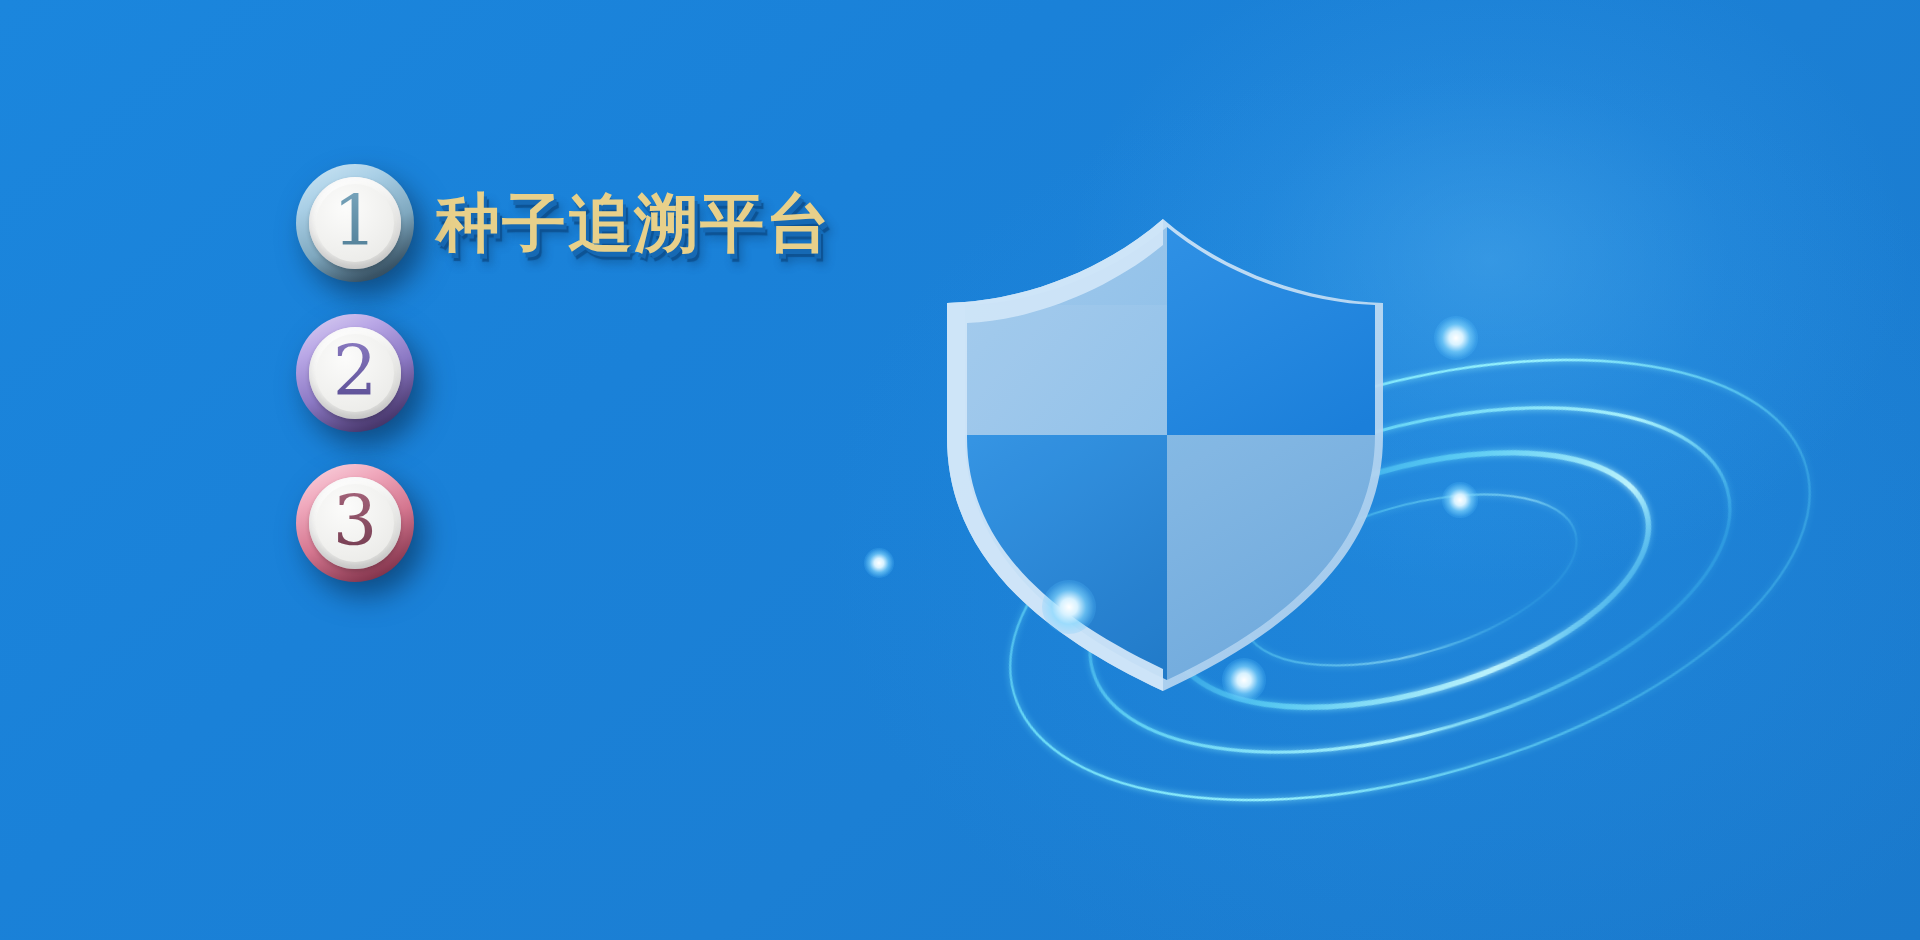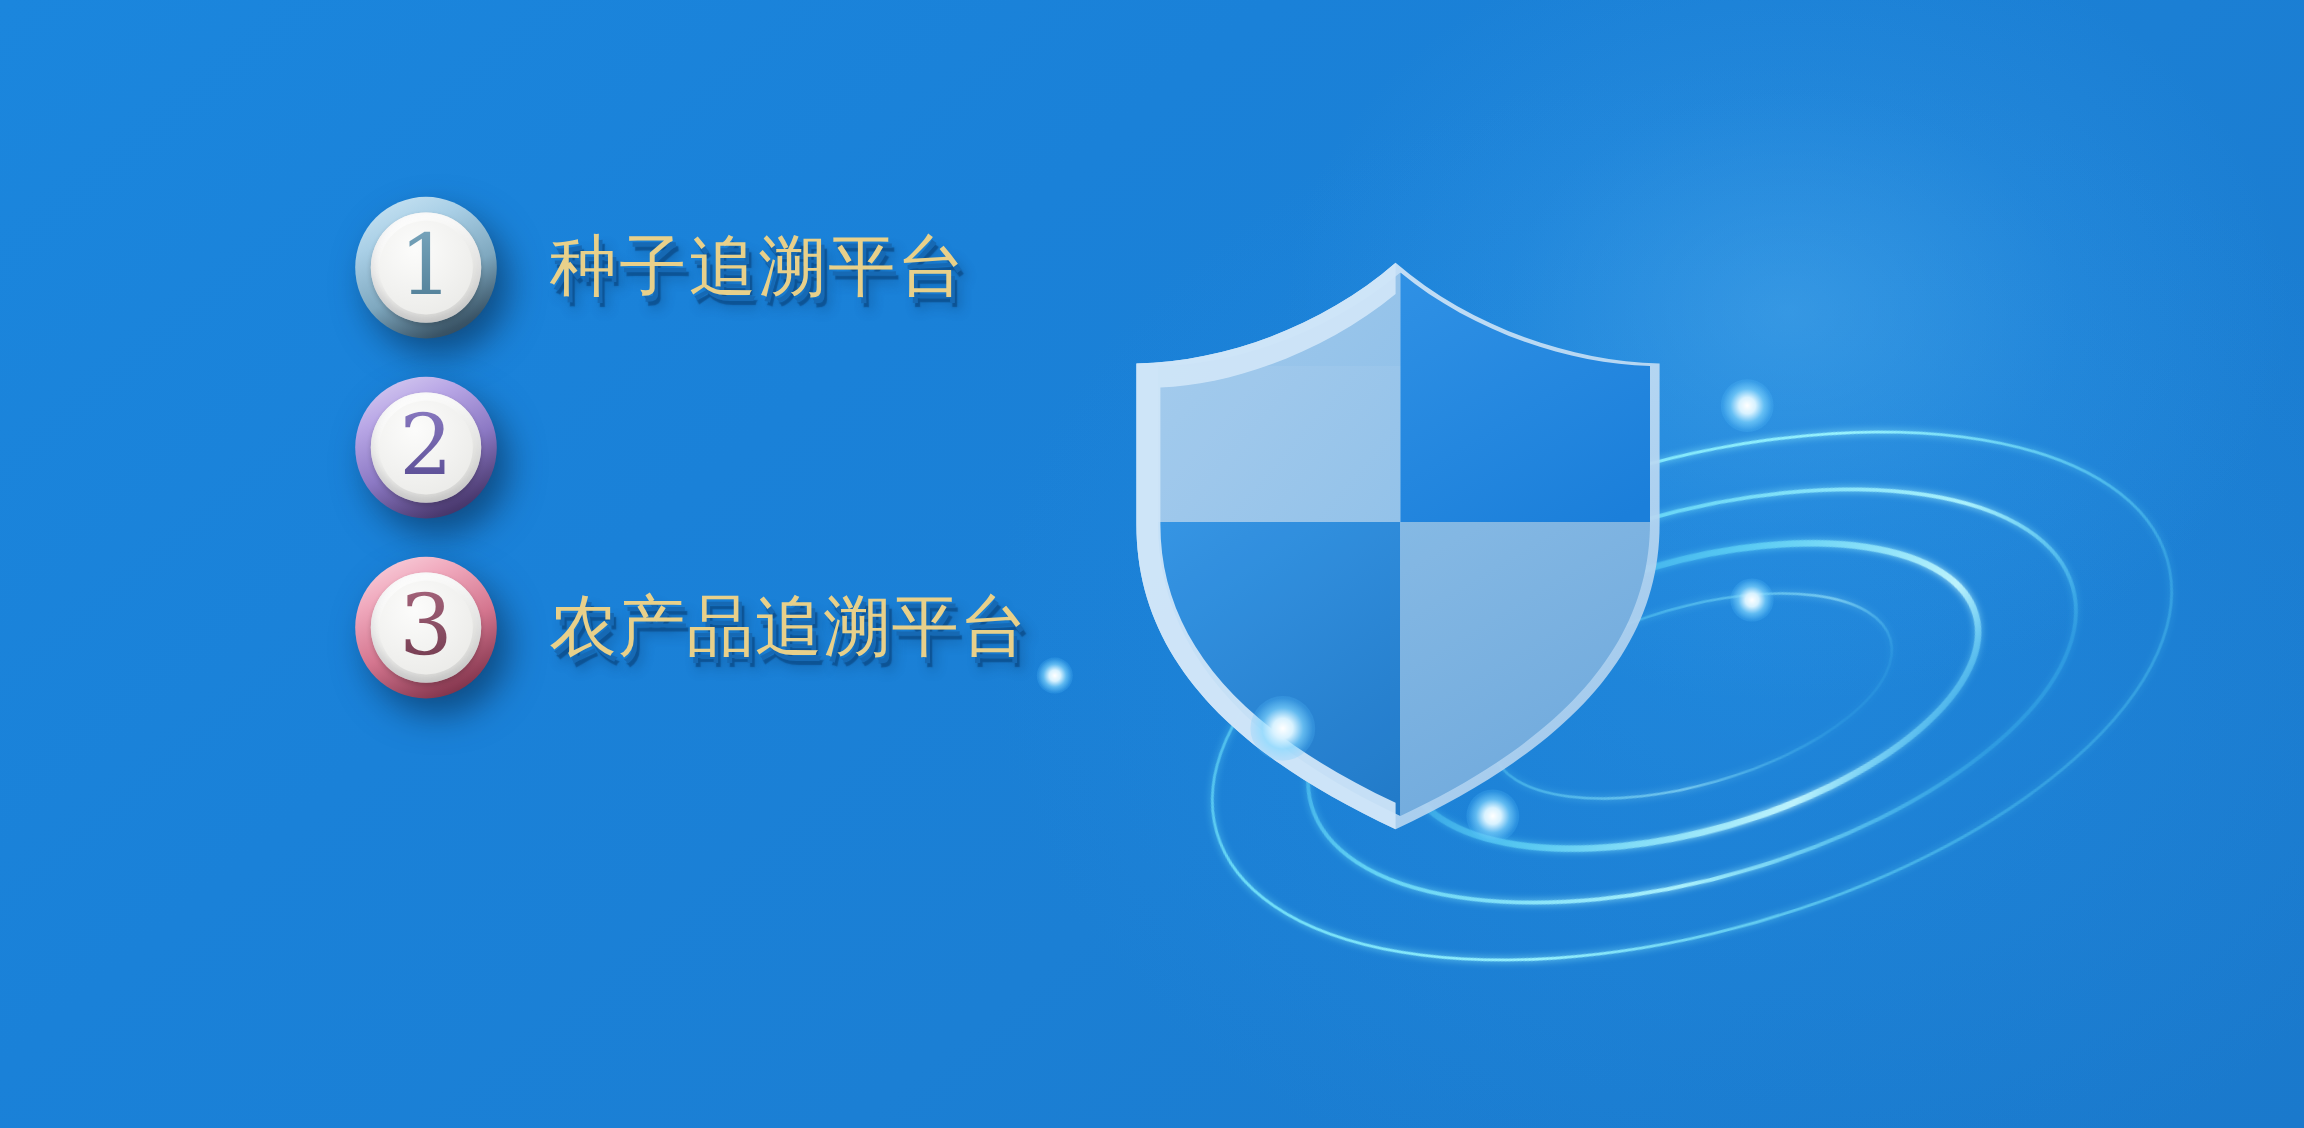--- a/index.html
+++ b/index.html
@@ -105,24 +105,24 @@
   }
   
   .ring-1 { background: linear-gradient(155deg, #cfe8f6 0%, #a9cfe6 28%, #7fa8bf 58%, #3a5466 85%, #24384a 100%); }
   .ring-2 { background: linear-gradient(155deg, #ded5f3 0%, #b9a7e6 26%, #8c79c4 55%, #4b3a70 85%, #2e2348 100%); }
   .ring-3 { background: linear-gradient(155deg, #fbdbe4 0%, #f0a9bd 26%, #d4768f 55%, #8a3a52 85%, #55202f 100%); }
   .num-1 { color: #5c8ba5; background: linear-gradient(180deg,#79a6bd 0%, #4d7b94 100%); -webkit-background-clip: text; background-clip: text; color: transparent; }
   .num-2 { color: #6b5fa8; background: linear-gradient(180deg,#8b7bc2 0%, #54488f 100%); -webkit-background-clip: text; background-clip: text; color: transparent; }
   .num-3 { color: #8d4d63; background: linear-gradient(180deg,#a6657c 0%, #6f384c 100%); -webkit-background-clip: text; background-clip: text; color: transparent; }
 
   .label {
-    margin-left: 44px;
+    margin-left: 22px;
     font-family: "DejaVu Sans", "Liberation Sans", sans-serif;
-    font-size: 56px;
-    font-weight: 400;
+    font-size: 64px;
+    font-weight: 700;
     line-height: 1;
     color: #e8d08a;
     letter-spacing: 2px;
     white-space: nowrap;
     text-shadow:
       3px 5px 0 #1669b4,
       5px 8px 1px rgba(12,78,140,0.85),
       7px 11px 10px rgba(9,56,105,0.45);
   }
   .label.wide { letter-spacing: 1px; }
@@ -248,17 +248,16 @@
       </div>
     </div>
 
     <div class="row">
       <div class="badge">
         <span class="ring ring-3"></span>
         <span class="inner"></span>
         <span class="face"></span>
         <span class="num num-3">3</span>
       </div>
-      <div class="label wide">农产品追溯平台</div>
     </div>
 
   </div>
 </div>
 
 </body></html>

